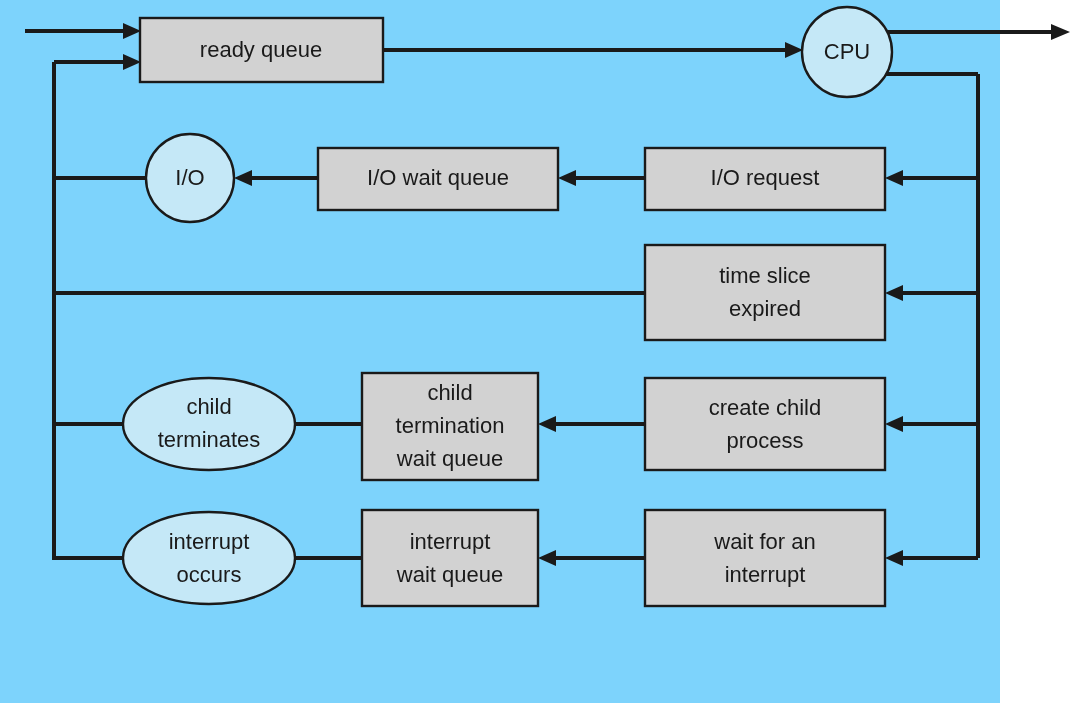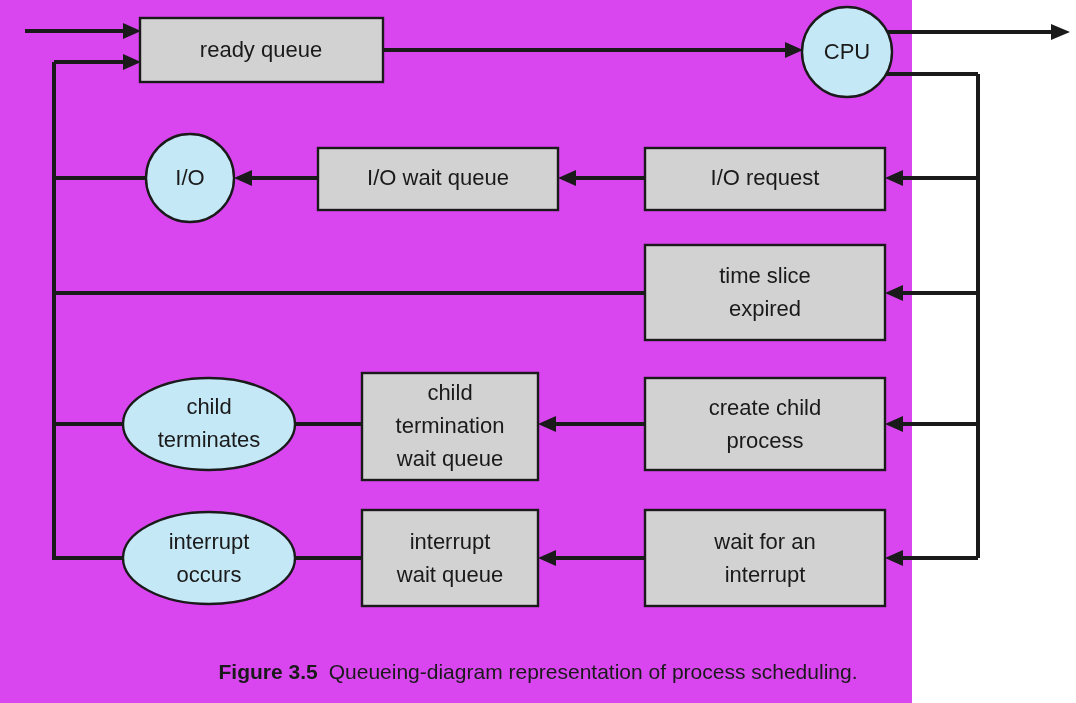--- a/index.html
+++ b/index.html
@@ -8,23 +8,23 @@
     background: #ffffff;
   }
   body {
     width: 1076px;
     height: 703px;
     font-family: "Liberation Sans", sans-serif;
     overflow: hidden;
   }
   #figure-root {
     position: relative;
-    width: 912px;
+    width: 1000px;
     height: 703px;
-    background: #d946ef;
+    background: #7dd3fc;
   }
   #diagram-svg {
     display: block;
     width: 1076px;
     height: 640px;
   }
   .node-shape {
     stroke: #1a1a1a;
     stroke-width: 2.4;
   }
@@ -211,19 +211,14 @@
     </g>
 
     <g>
       <rect class="node-shape box-shape" x="645" y="510" width="240" height="96"></rect>
       <text class="node-label" x="765" y="543">wait for an</text>
       <text class="node-label" x="765" y="576">interrupt</text>
     </g>
 
   </svg>
 
-  <div class="caption-bar">
-    <div class="caption-text">
-      <span class="caption-label">Figure 3.5</span><span>Queueing-diagram representation of process scheduling.</span>
-    </div>
-  </div>
 
 </div>
 
 </body></html>

